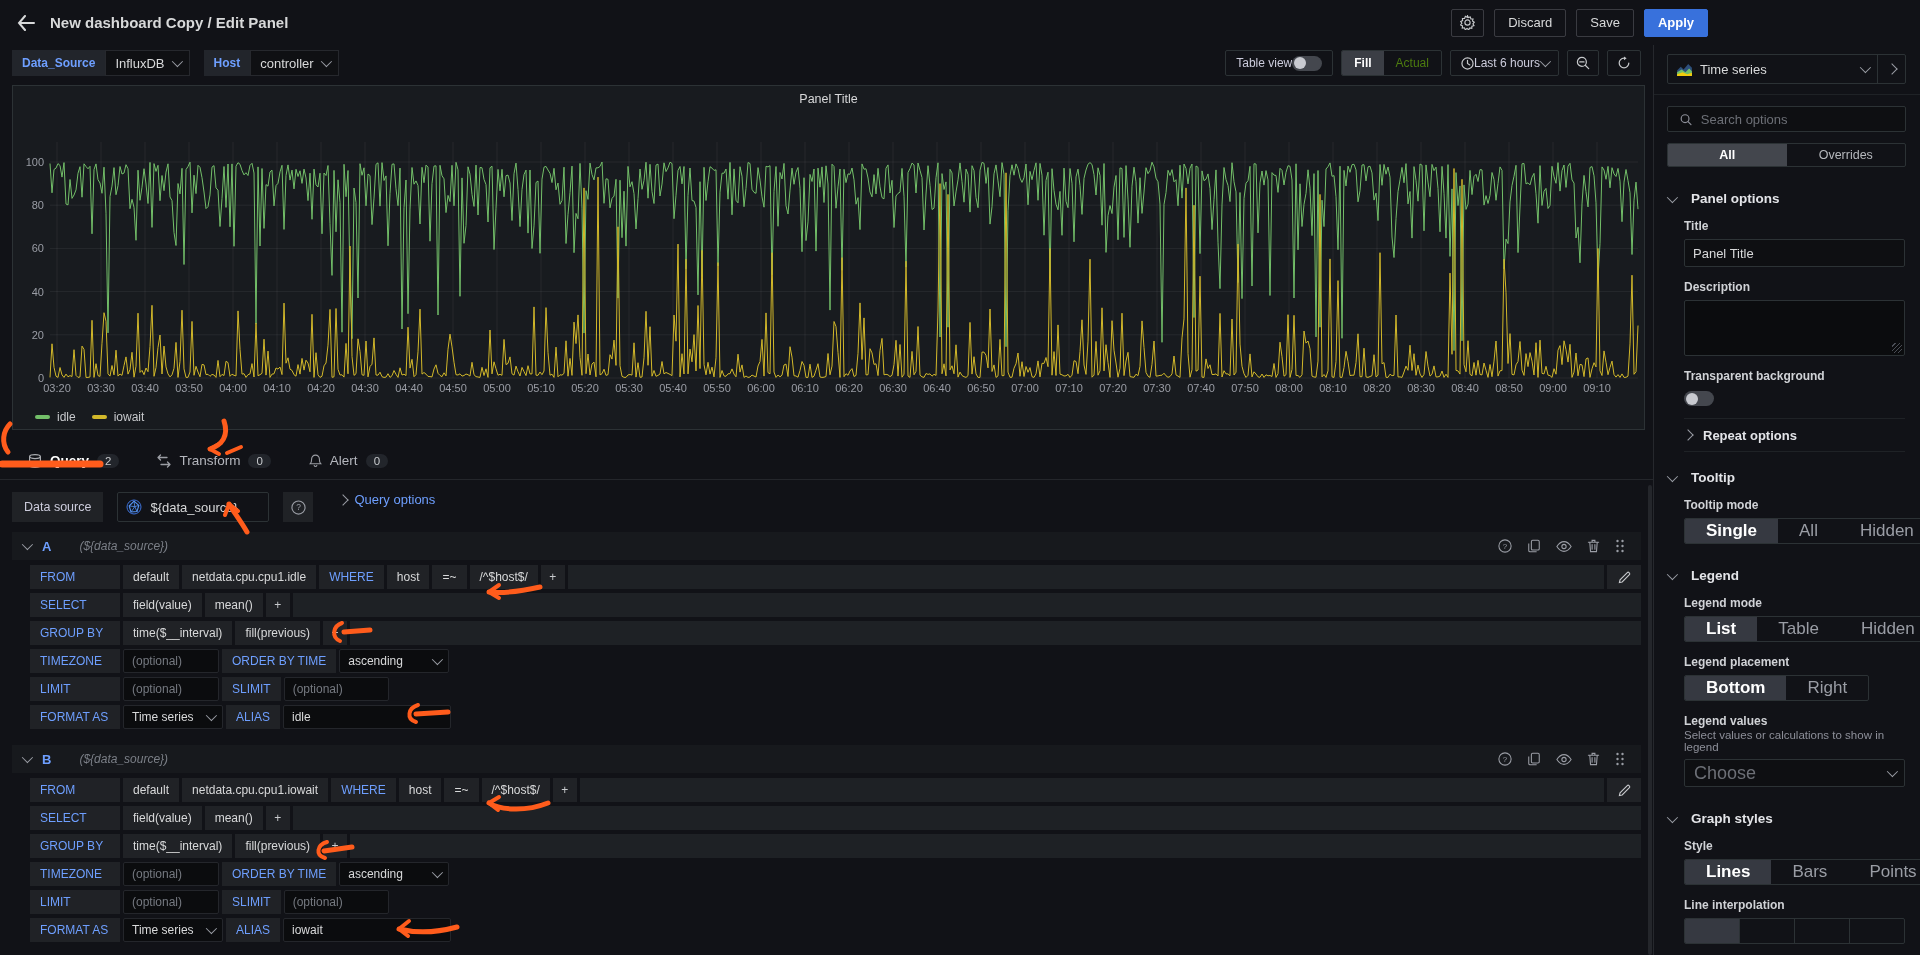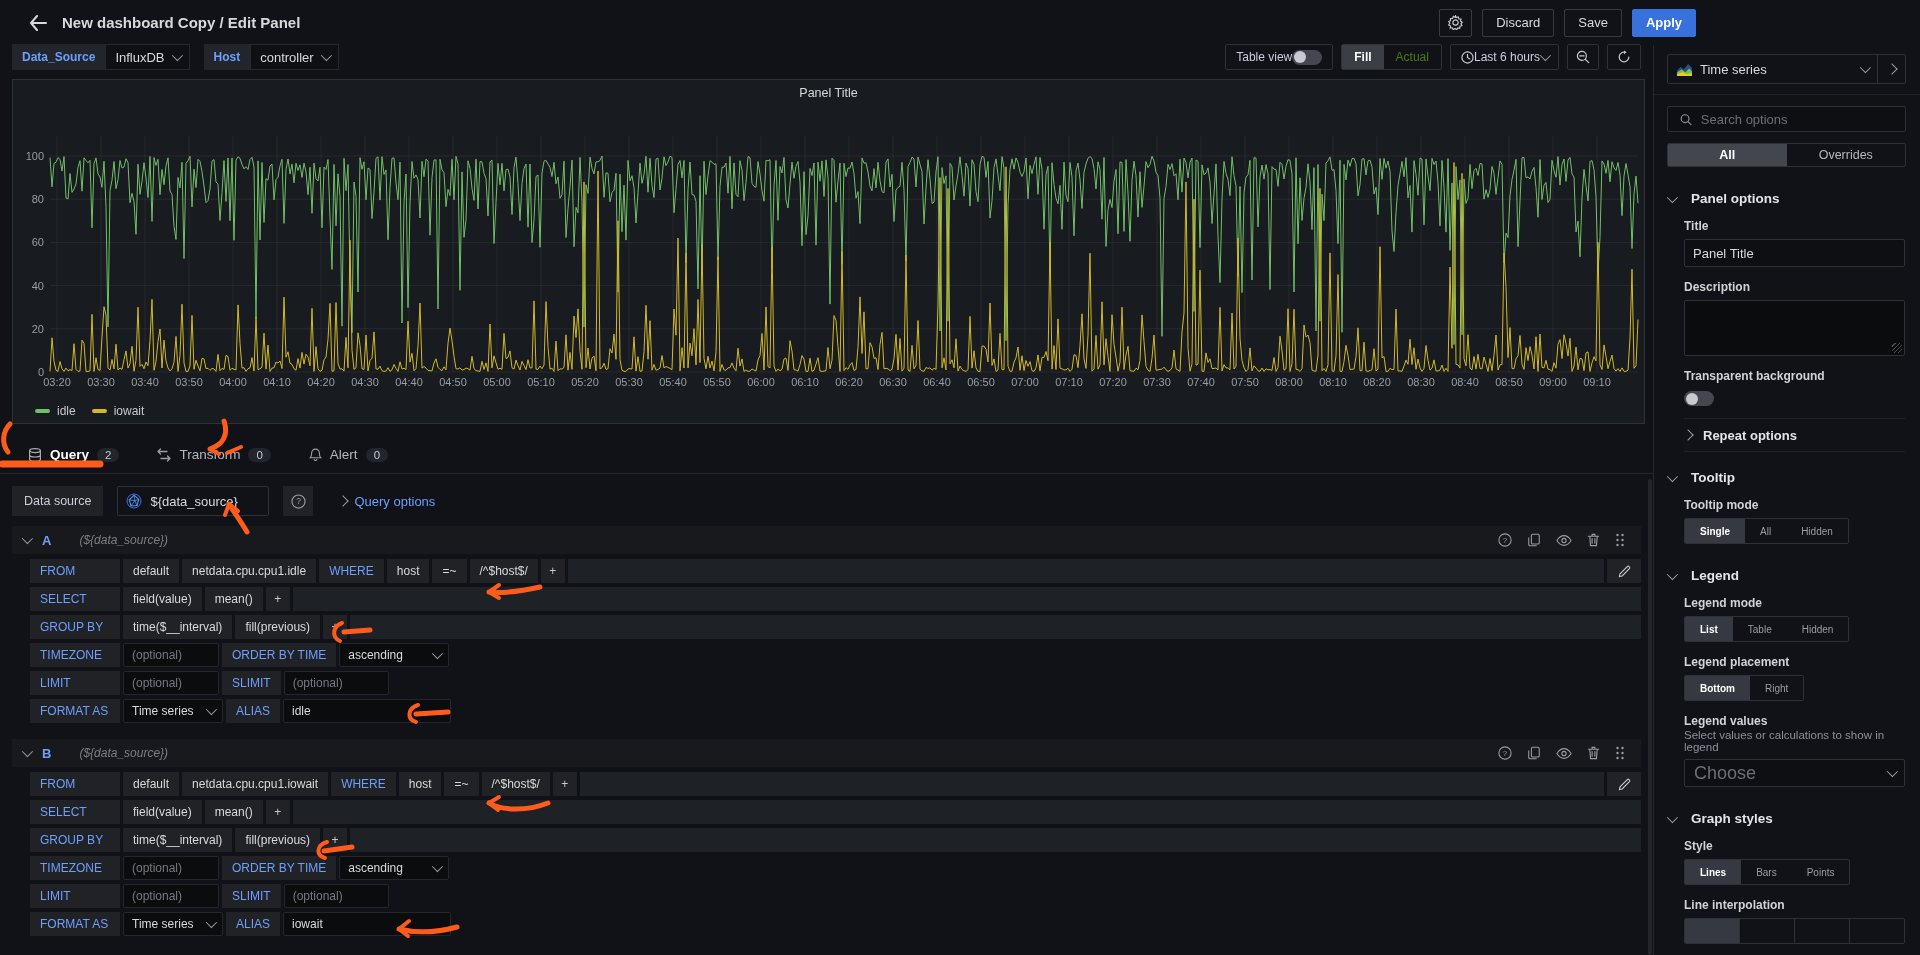--- a/index.html
+++ b/index.html
@@ -4,32 +4,32 @@
 <style>
   * { box-sizing: border-box; }
   html,body { margin:0; padding:0; }
   body {
     width:1920px; height:955px; position:relative; overflow:hidden;
     background:#111217; color:#ccccdc;
     font-family:"Liberation Sans", sans-serif; font-size:13px;
   }
   
   .hdr { position:absolute; top:0; left:0; width:1720px; height:45px;
-         display:flex; align-items:center; padding:0 24px; background:#111217; }
+         display:flex; align-items:center; padding:0 12px; background:#111217; }
   .back { width:28px; height:28px; display:flex; align-items:center; justify-content:center;
           cursor:pointer; color:#d8d9da; }
   .hdr-title { font-size:15px; font-weight:bold; color:#d8d9da; margin-left:10px; }
   .hdr-right { margin-left:auto; display:flex; align-items:center; gap:10px; }
   .btn { height:28px; display:inline-flex; align-items:center; justify-content:center;
          padding:0 13px; border-radius:2px; font-size:13px; font-weight:500;
          border:1px solid rgba(204,204,220,0.22); color:#d8d9da; background:transparent; cursor:pointer; }
   .btn.icon-btn { padding:0 8px; }
   .btn.primary { background:#3871dc; border-color:#3871dc; color:#fff; font-weight:600; }
   
-  .main { position:absolute; top:39px; left:0; width:1653px; bottom:0; }
+  .main { position:absolute; top:45px; left:0; width:1653px; bottom:0; }
   .sidebar { position:absolute; top:45px; right:0; width:267px; bottom:0;
              border-left:1px solid #26282d; background:#111217; padding:9px 14px 0 13px; }
   
   .subbar { height:36px; display:flex; align-items:center; padding:0 12px; }
   .var-group { display:flex; align-items:center; margin-right:14px; }
   .var-label { background:#22252b; color:#6e9fff; font-size:12px; font-weight:bold;
                height:26px; display:flex; align-items:center; padding:0 10px; }
   .var-value { background:#0f1013; border:1px solid #26282d; height:26px; display:flex;
                align-items:center; gap:7px; padding:0 9px; color:#d8d9da; font-size:13px; cursor:pointer; }
   .chev { width:8px; height:8px; border-right:1.5px solid #9a9da5; border-bottom:1.5px solid #9a9da5;
@@ -59,21 +59,21 @@
   
   .tabsbar { margin-top:12px; height:38px; display:flex; align-items:center; padding:0 28px;
              border-bottom:1px solid #24262b; gap:38px; }
   .tab { display:flex; align-items:center; gap:8px; font-size:13.5px; color:#b4b6bd;
          cursor:pointer; height:100%; }
   .tab.active { color:#fff; font-weight:600; }
   .count-pill { background:#22252b; border-radius:9px; padding:1px 8px; font-size:11.5px;
                 color:#c7c9cc; font-weight:400; }
   .tab svg { opacity:.85; }
   
-  .dsrow { margin:12px 12px 0 12px; display:flex; align-items:center; height:30px;gap:10px; }
+  .dsrow { margin:12px 12px 0 12px; display:flex; align-items:flex-start; height:30px;gap:10px; }
   .ds-label { background:#202226; height:30px; display:flex; align-items:center;
               padding:0 12px; font-size:12.5px; color:#ccccdc; }
   .ds-picker { margin-left:4px; height:30px; width:152px; background:#111217;
                border:1px solid #2c3235; border-radius:2px; display:flex; align-items:center;
                gap:8px; padding:0 8px; cursor:pointer; color:#d8d9da; }
   .ds-help { margin-left:4px; width:30px; height:30px; background:#202226; display:flex;
              align-items:center; justify-content:center; cursor:pointer; }
   .qopts { margin-left:16px; display:flex; align-items:center; gap:7px; cursor:pointer; }
   .qopts .lbl { color:#6e9fff; font-size:13px; font-weight:500; }
   .ds-right { margin-left:auto; background:#202226; height:30px; display:flex;
@@ -132,21 +132,21 @@
                  border:1px solid #2c3235; border-radius:2px; position:relative; }
   .resize-corner { position:absolute; right:2px; bottom:2px; width:10px; height:10px;
     background:repeating-linear-gradient(135deg, transparent 0 2px, #4a4d55 2px 3px); cursor:nwse-resize; }
   .sb-toggle-wrap { margin:8px 0 0 17px; }
   .collapse-row { margin-left:17px; width:221px; height:34px; display:flex; align-items:center;
                   gap:11px; border-top:1px solid #1f2226; cursor:pointer; }
   .collapse-row.last { border-bottom:1px solid #1f2226; }
   .collapse-row .txt { font-size:13px; font-weight:bold; color:#e3e4e8; }
   .radio-group { margin-left:17px; display:inline-flex; border:1px solid #2c3235;
                  border-radius:2px; height:26px; overflow:hidden; }
-  .radio-group .opt { display:flex; align-items:center; padding:0 15px; font-size:10px;
+  .radio-group .opt { display:flex; align-items:center; padding:0 21px; font-size:17px;
                       color:#9a9da5; cursor:pointer; }
   .radio-group .opt.on { background:#363941; color:#fff; font-weight:600; }
   .choose-select { margin-left:17px; width:221px; height:28px; background:#0e0f12;
                    border:1px solid #2c3235; border-radius:2px; display:flex; align-items:center;
                    justify-content:space-between; padding:0 9px; color:#6c6f76; font-size:18px; cursor:pointer; }
   .interp-group { margin-left:17px; width:221px; display:flex; border:1px solid #2c3235;
                   border-radius:2px; height:26px; overflow:hidden; }
   .interp-group .cell { flex:1; display:flex; align-items:center; justify-content:center;
                         cursor:pointer; border-right:1px solid #2c3235; }
   .interp-group .cell:last-child { border-right:none; }

